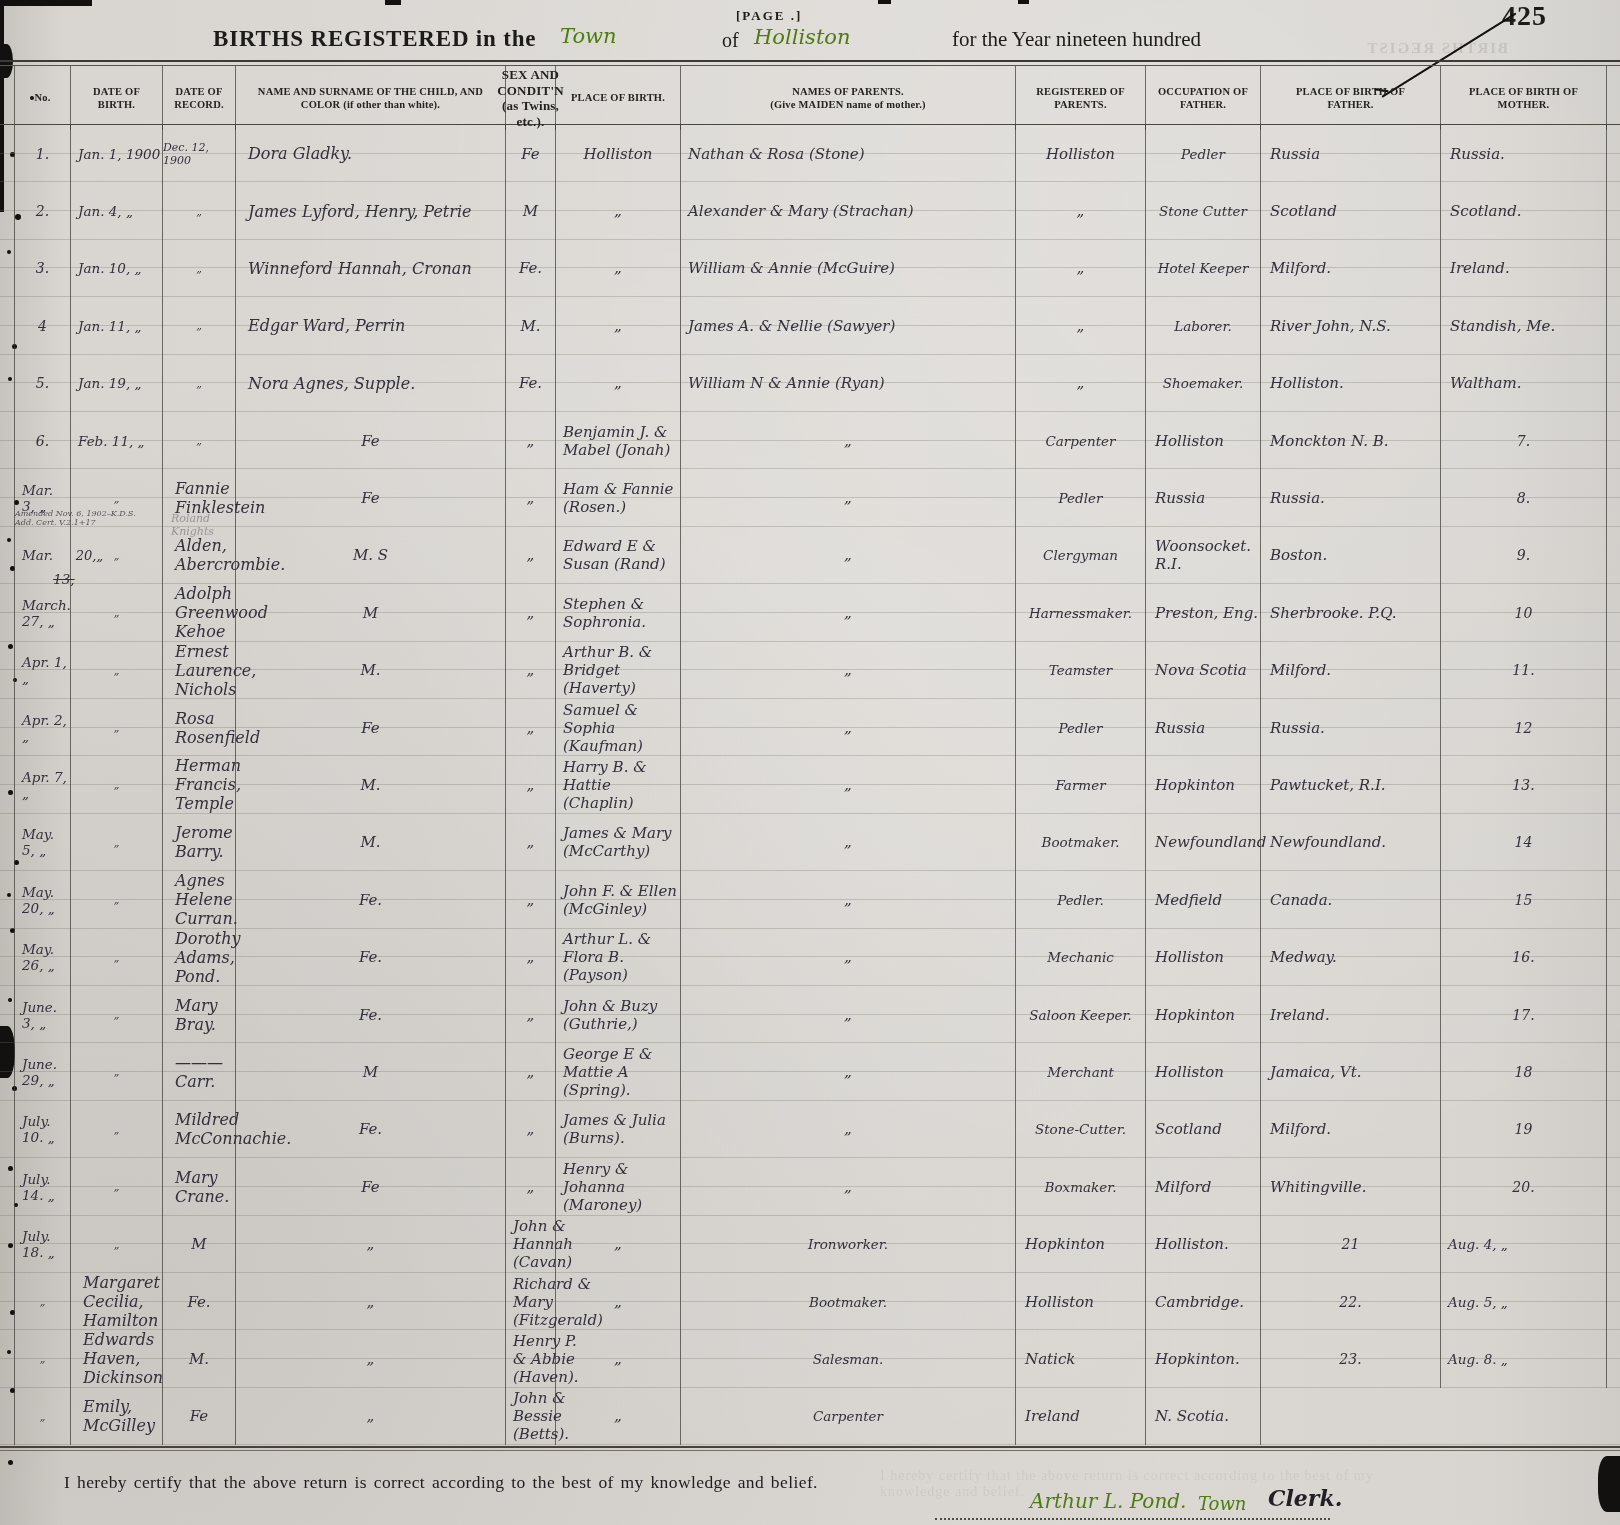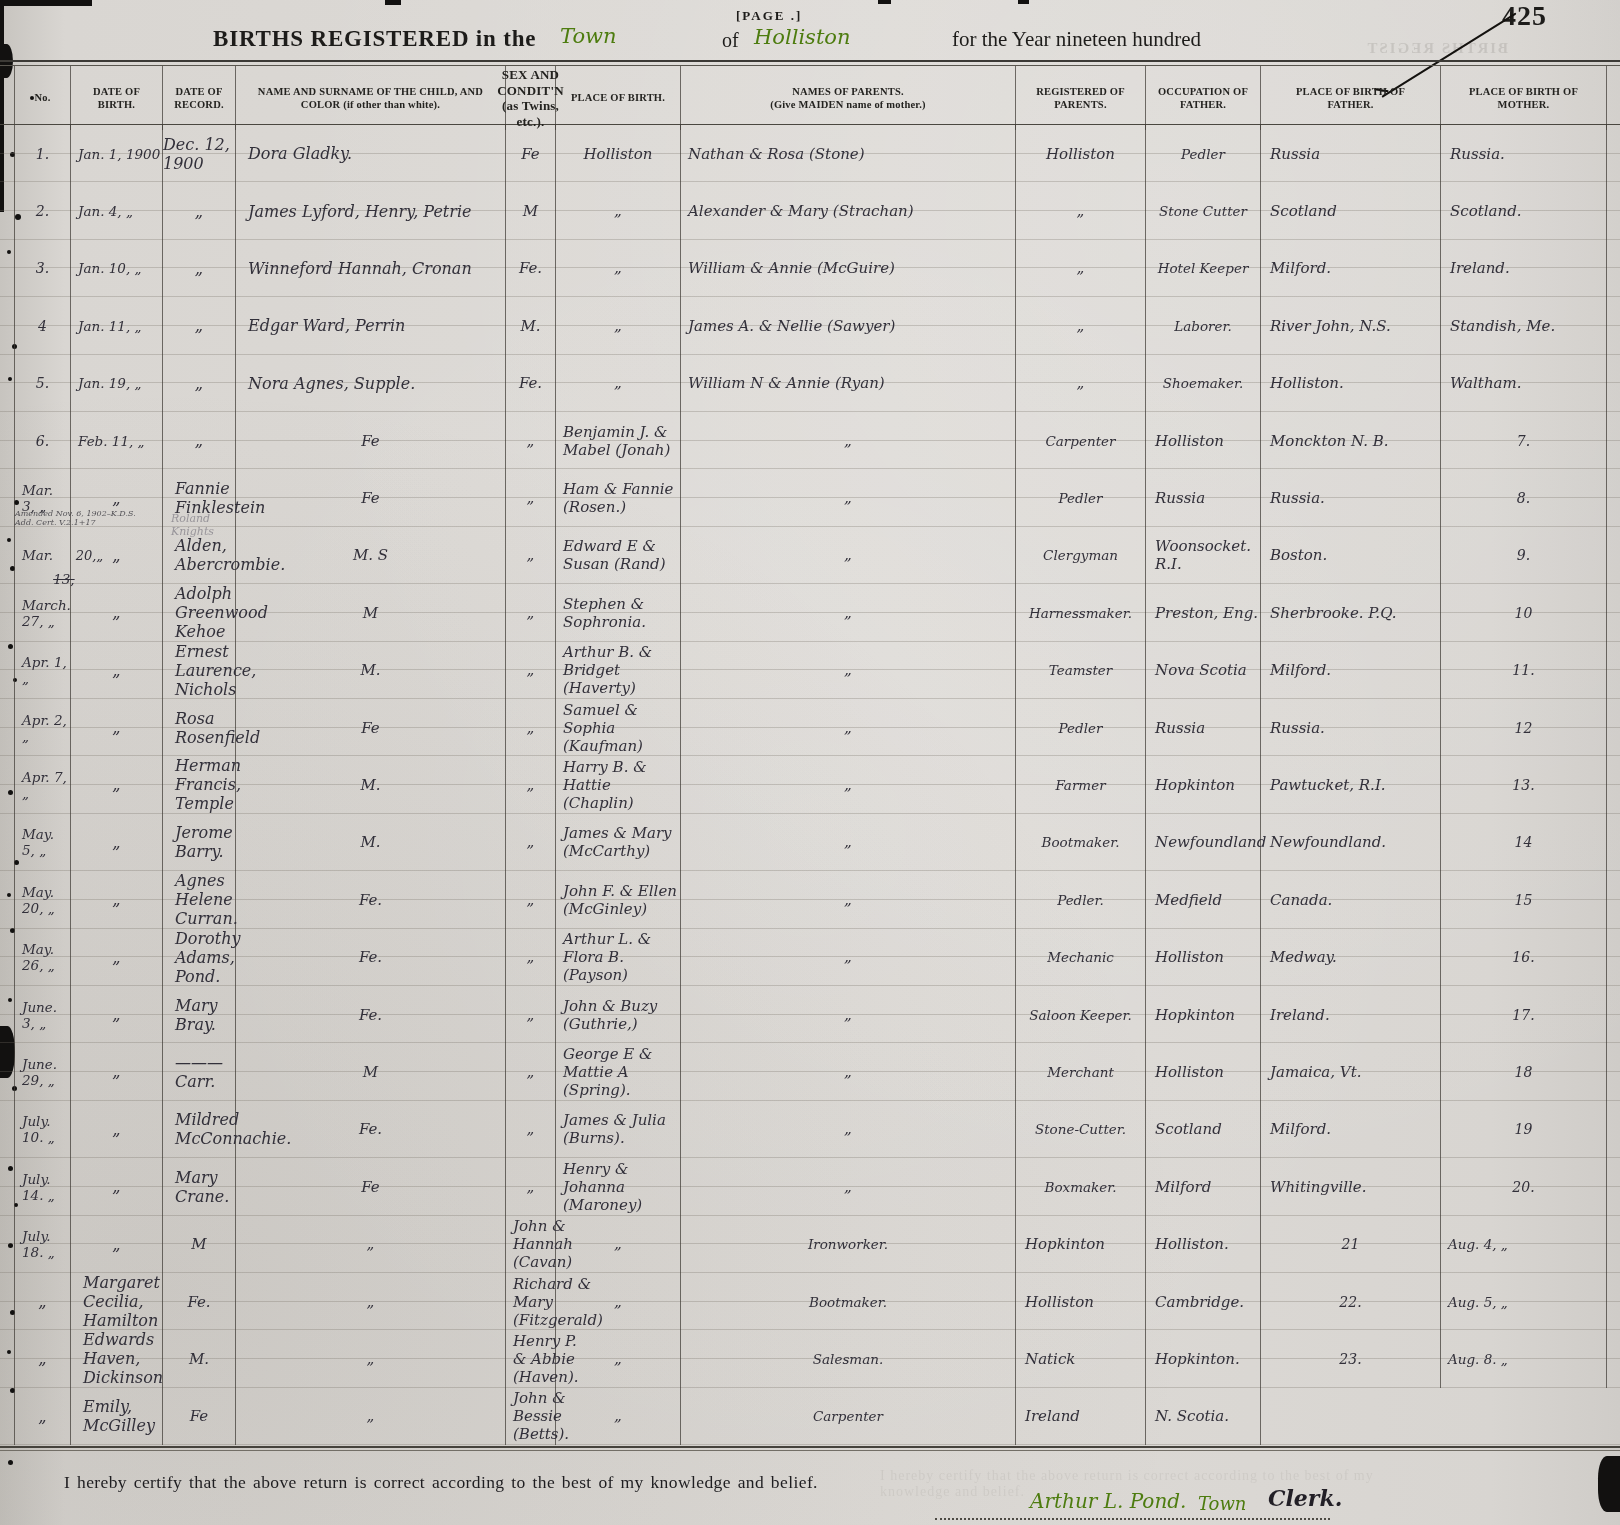--- a/index.html
+++ b/index.html
@@ -51,21 +51,21 @@
       justify-content:center;align-items:center;text-align:center;font-weight:bold;font-size:10.5px;
       line-height:1.3;white-space:pre-line;padding:1px 2px;color:#242320;letter-spacing:.2px;}
   .th.c4{font-size:13px;line-height:1.2;}
 
   .tbody{position:absolute;left:14px;top:125px;width:1592px;display:grid;
          grid-template-columns:var(--cols);grid-auto-rows:57.4px;border-left:1px solid var(--border);}
   .td{border-right:1px solid var(--border);box-sizing:border-box;display:flex;align-items:center;
       font-size:15px;position:relative;font-family:"DejaVu Serif",serif;font-style:italic;color:#32303a;}
   .td.c0{justify-content:center;font-size:14px;}
   .td.c1{padding-left:7px;font-size:13.5px;}
-  .td.c2{justify-content:center;font-size:16px;}
+  .td.c2{justify-content:center;font-size:11px;}
   .td.c3{padding-left:12px;font-size:16px;}
   .td.c4{justify-content:center;}
   .td.c5{justify-content:center;}
   .td.c6{padding-left:7px;}
   .td.c7{justify-content:center;}
   .td.c8{justify-content:center;font-size:13.5px;}
   .td.c9{padding-left:9px;}
   .td.c10{padding-left:9px;}
   .td sup{font-size:13px;vertical-align:super;margin-left:1px;}
   .td s{text-decoration:line-through;margin-top:48px;}

